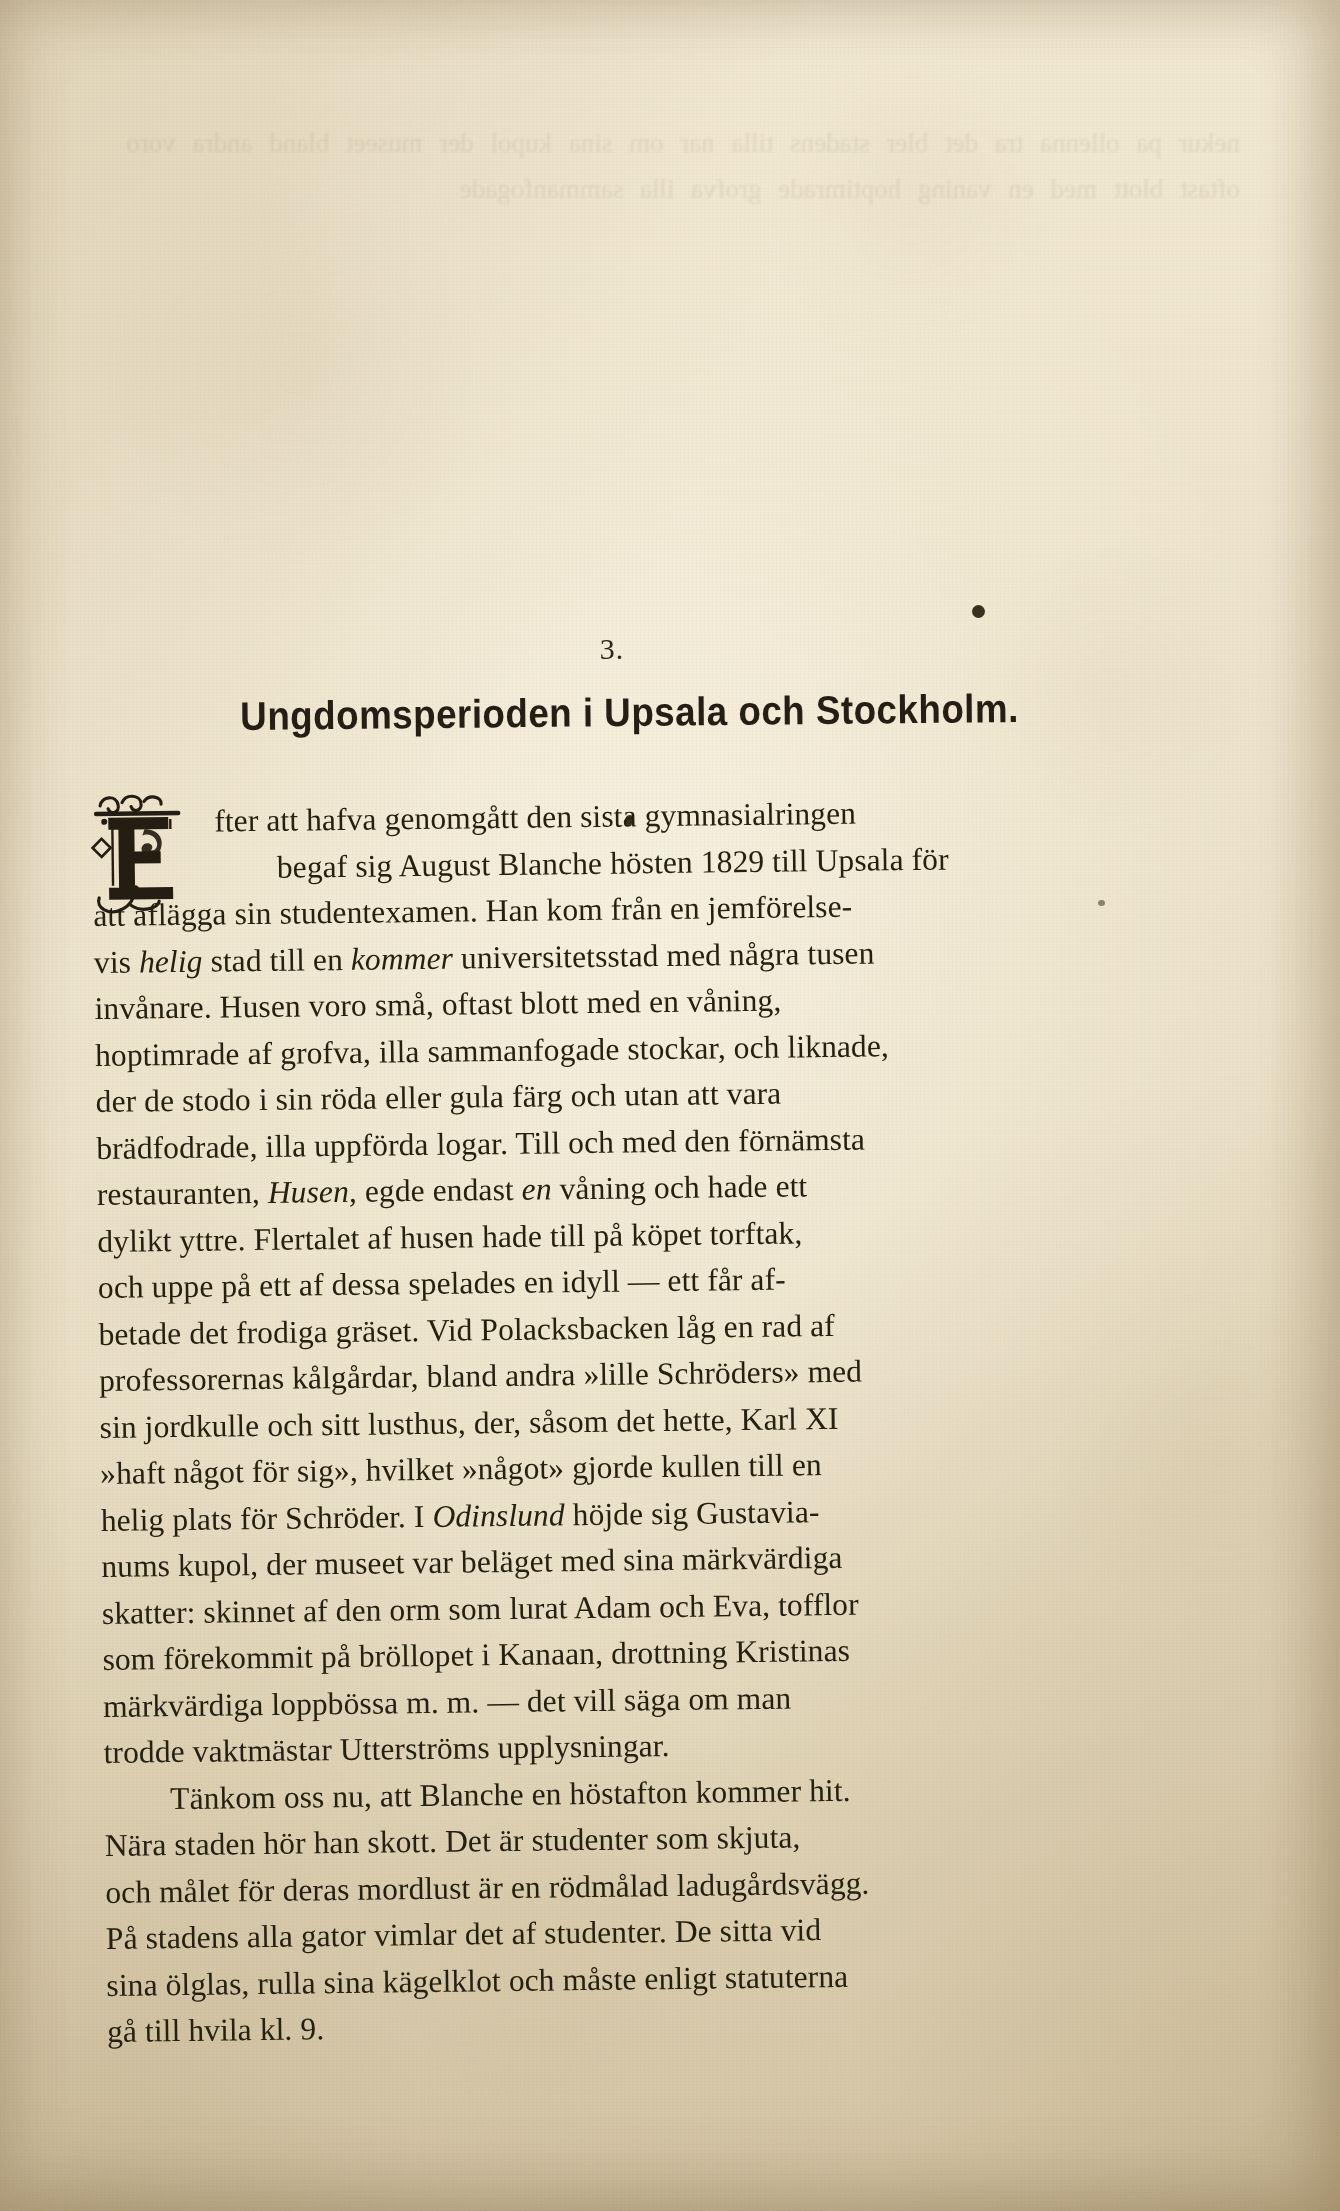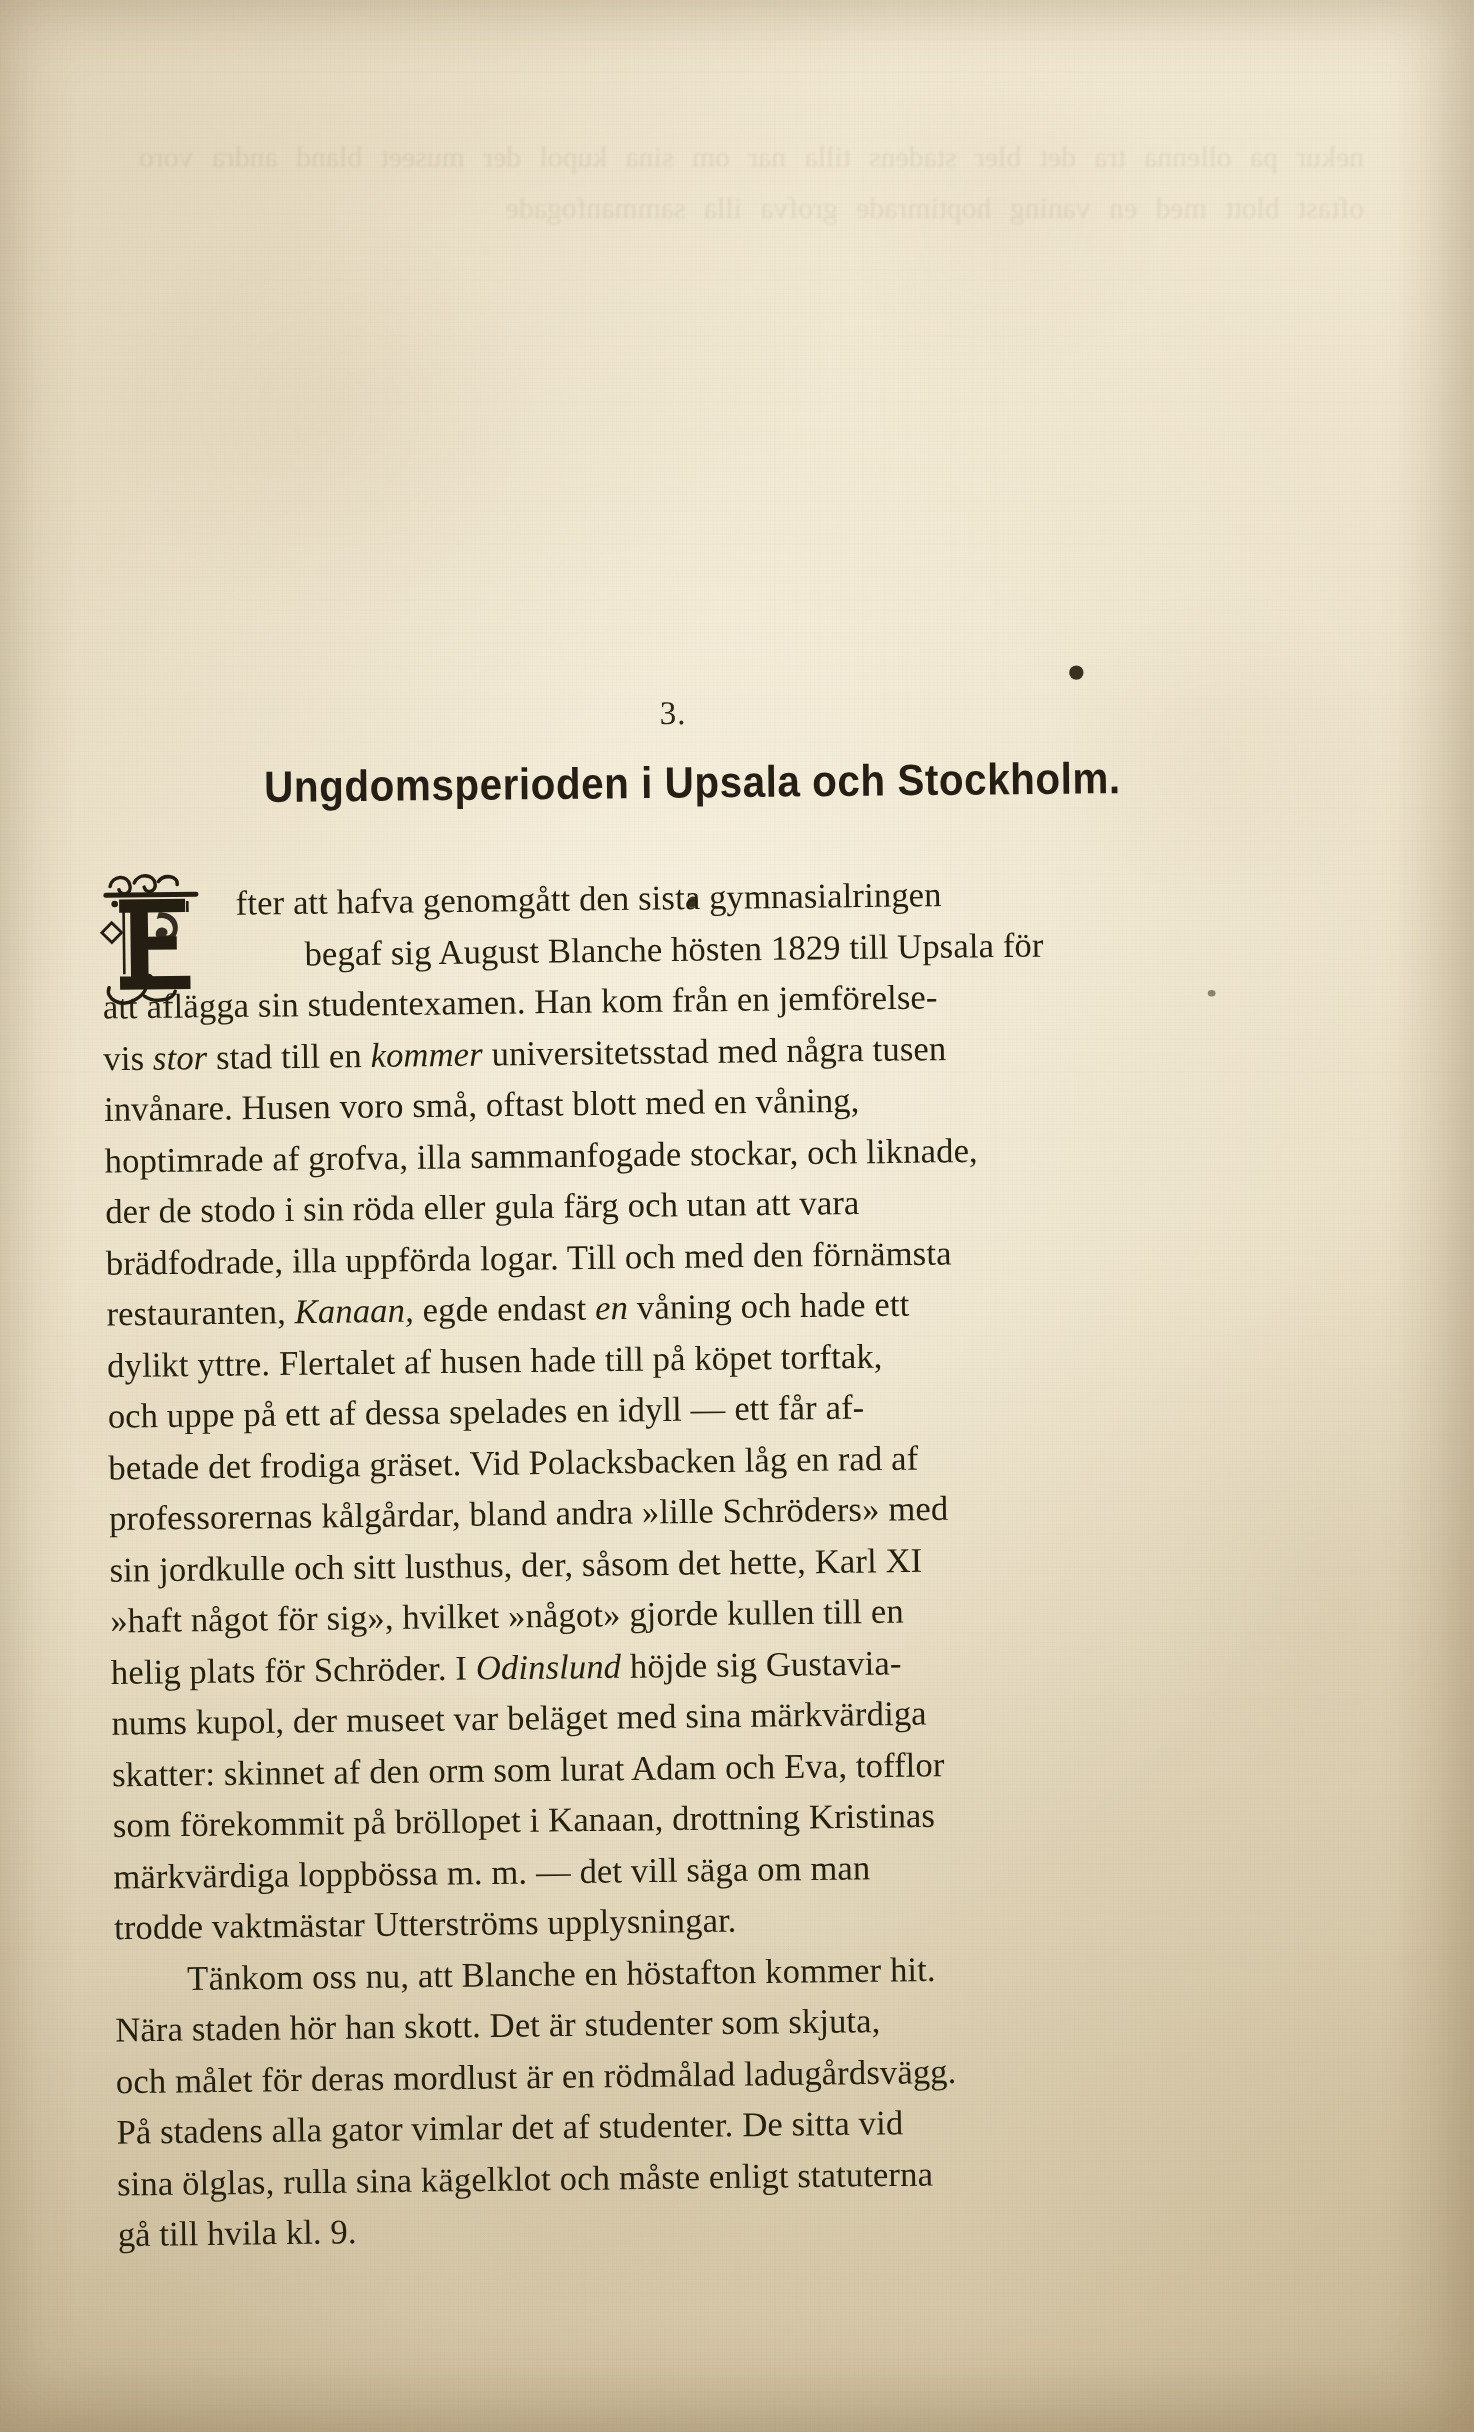--- a/index.html
+++ b/index.html
@@ -209,26 +209,26 @@
             <g fill="none" stroke="#241d12" stroke-width="2.4">
               <path d="M26 34 v66"></path>
               <path d="M84 34 v10"></path>
             </g>
           </svg>
         </div>
 
         <span class="line j"><span class="p1-indent"></span><span>fter  att   hafva   genomgått  den   sista   gymnasialringen</span></span>
         <span class="line j"><span class="p1-indent2"></span><span>begaf sig August Blanche hösten 1829 till Upsala för</span></span>
         <span class="line j"><span>att aflägga sin studentexamen.  Han kom från en jemförelse-</span></span>
-        <span class="line j"><span>vis </span><span class="it">stor</span><span> stad  till  en  </span><span class="it">kommer</span><span> universitetsstad  med  några  tusen</span></span>
+        <span class="line j"><span>vis </span><span class="it">helig</span><span> stad  till  en  </span><span class="it">kommer</span><span> universitetsstad  med  några  tusen</span></span>
         <span class="line j"><span>invånare.  Husen  voro  små,  oftast  blott  med  en  våning,</span></span>
         <span class="line j"><span>hoptimrade af grofva, illa sammanfogade stockar, och liknade,</span></span>
         <span class="line j"><span>der  de  stodo  i  sin  röda  eller  gula  färg  och  utan  att  vara</span></span>
         <span class="line j"><span>brädfodrade,  illa  uppförda  logar.  Till  och med den förnämsta</span></span>
-        <span class="line j"><span>restauranten,  </span><span class="it">Kanaan,</span><span>  egde  endast  </span><span class="it">en</span><span>  våning  och  hade  ett</span></span>
+        <span class="line j"><span>restauranten,  </span><span class="it">Husen,</span><span>  egde  endast  </span><span class="it">en</span><span>  våning  och  hade  ett</span></span>
         <span class="line j"><span>dylikt  yttre.   Flertalet  af  husen  hade  till  på  köpet  torftak,</span></span>
         <span class="line j"><span>och  uppe  på  ett  af  dessa  spelades  en  idyll  —  ett  får  af-</span></span>
         <span class="line j"><span>betade  det  frodiga  gräset.   Vid  Polacksbacken  låg  en  rad  af</span></span>
         <span class="line j"><span>professorernas  kålgårdar,  bland  andra »lille Schröders» med</span></span>
         <span class="line j"><span>sin  jordkulle  och  sitt  lusthus,  der,  såsom  det  hette,  Karl XI</span></span>
         <span class="line j"><span>»haft  något  för  sig»,  hvilket  »något»  gjorde  kullen  till  en</span></span>
         <span class="line j"><span>helig  plats  för  Schröder.   I  </span><span class="it">Odinslund</span><span>  höjde  sig  Gustavia-</span></span>
         <span class="line j"><span>nums  kupol,  der  museet  var  beläget  med  sina  märkvärdiga</span></span>
         <span class="line j"><span>skatter: skinnet af den orm som lurat Adam och Eva, tofflor</span></span>
         <span class="line j"><span>som  förekommit  på  bröllopet  i  Kanaan,  drottning  Kristinas</span></span>

